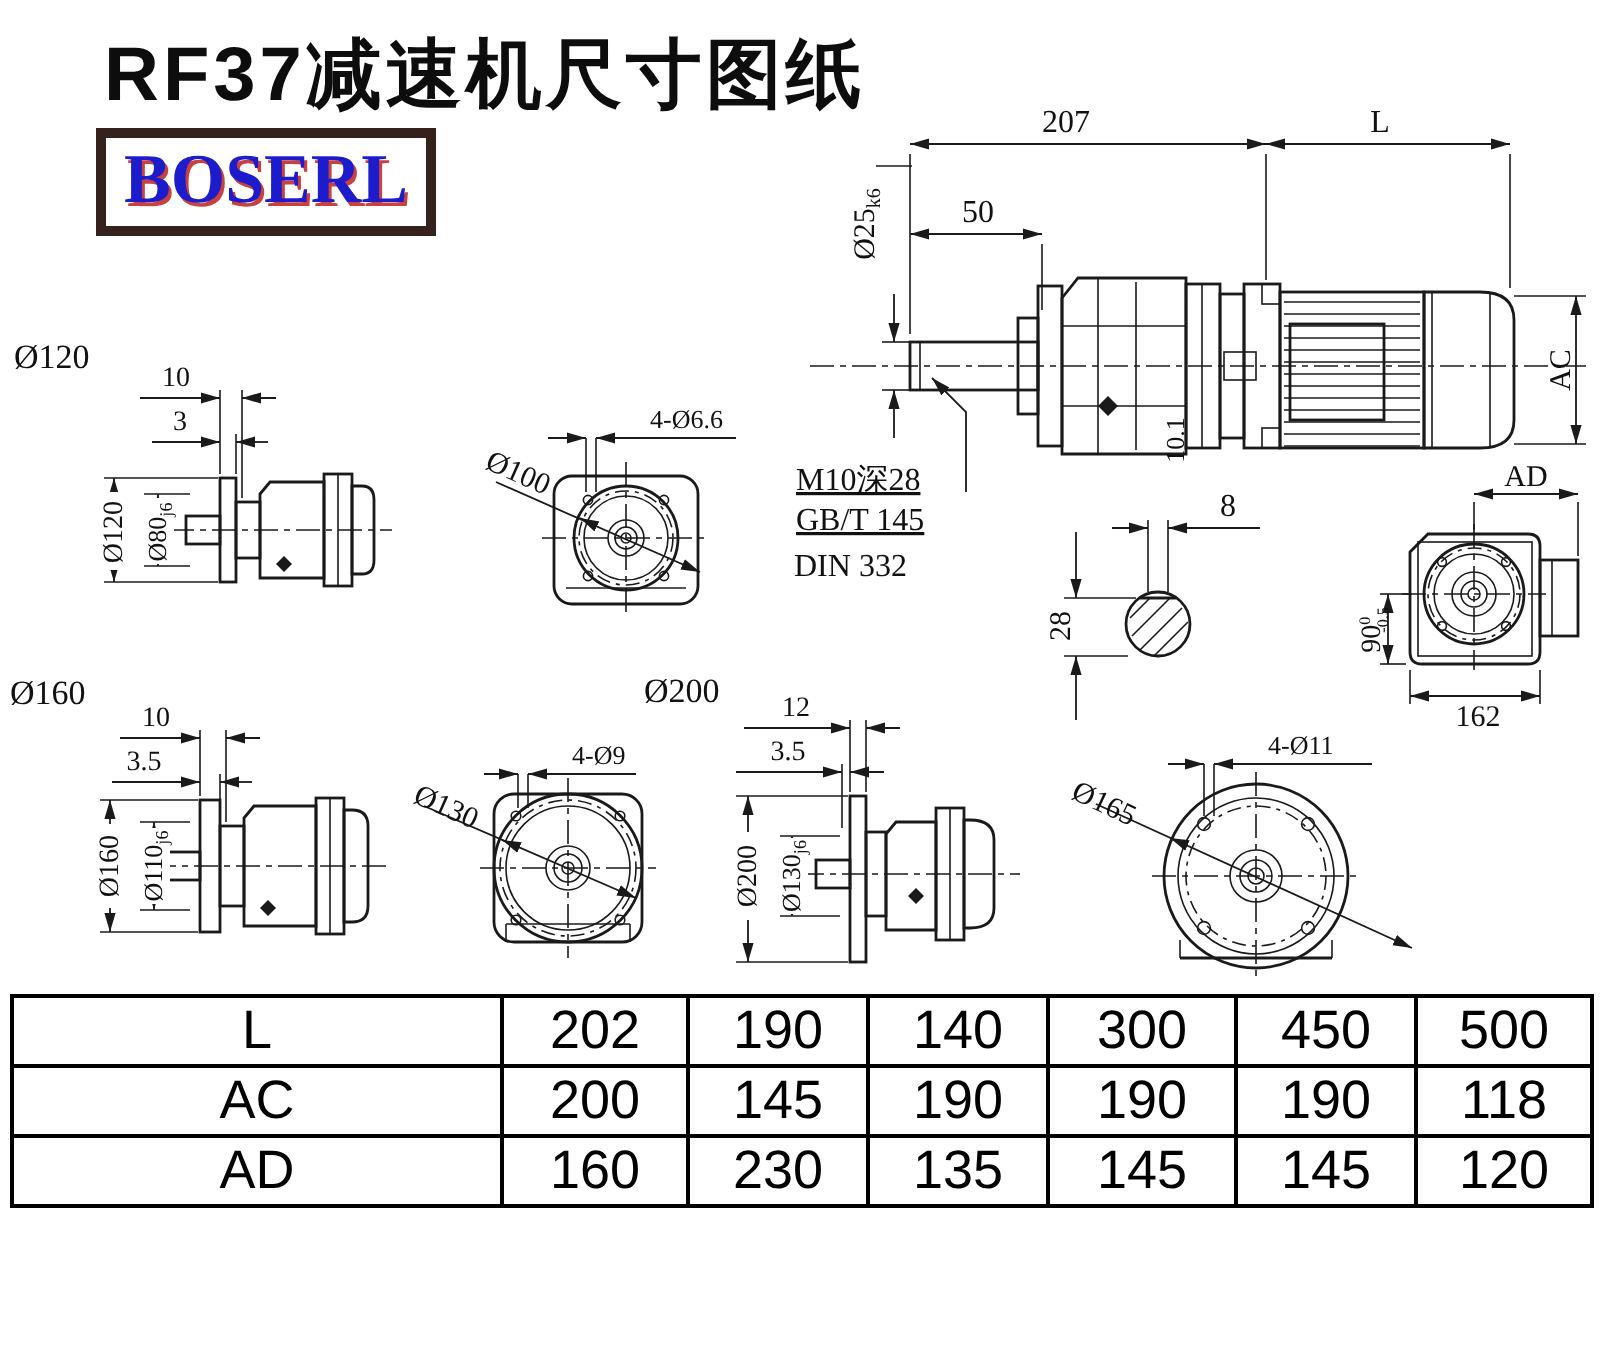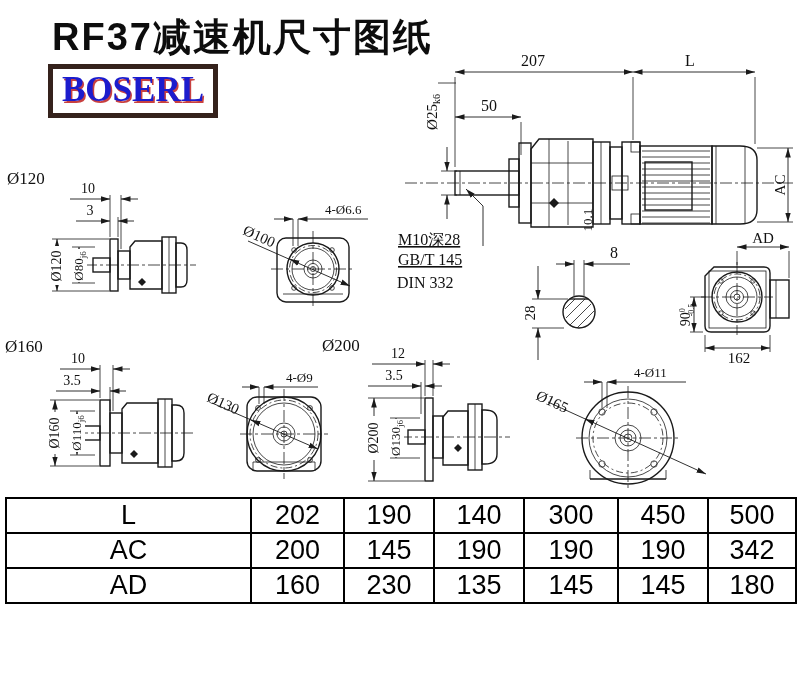--- a/index.html
+++ b/index.html
@@ -377,27 +377,27 @@
       <td>450</td>
       <td>500</td>
     </tr>
     <tr style="height:35px">
       <td>AC</td>
       <td>200</td>
       <td>145</td>
       <td>190</td>
       <td>190</td>
       <td>190</td>
-      <td>342</td>
+      <td>118</td>
     </tr>
     <tr style="height:35px">
       <td>AD</td>
       <td>160</td>
       <td>230</td>
       <td>135</td>
       <td>145</td>
       <td>145</td>
-      <td>180</td>
+      <td>120</td>
     </tr>
   </tbody>
     </table>
 
 </div>
 
 </body></html>

